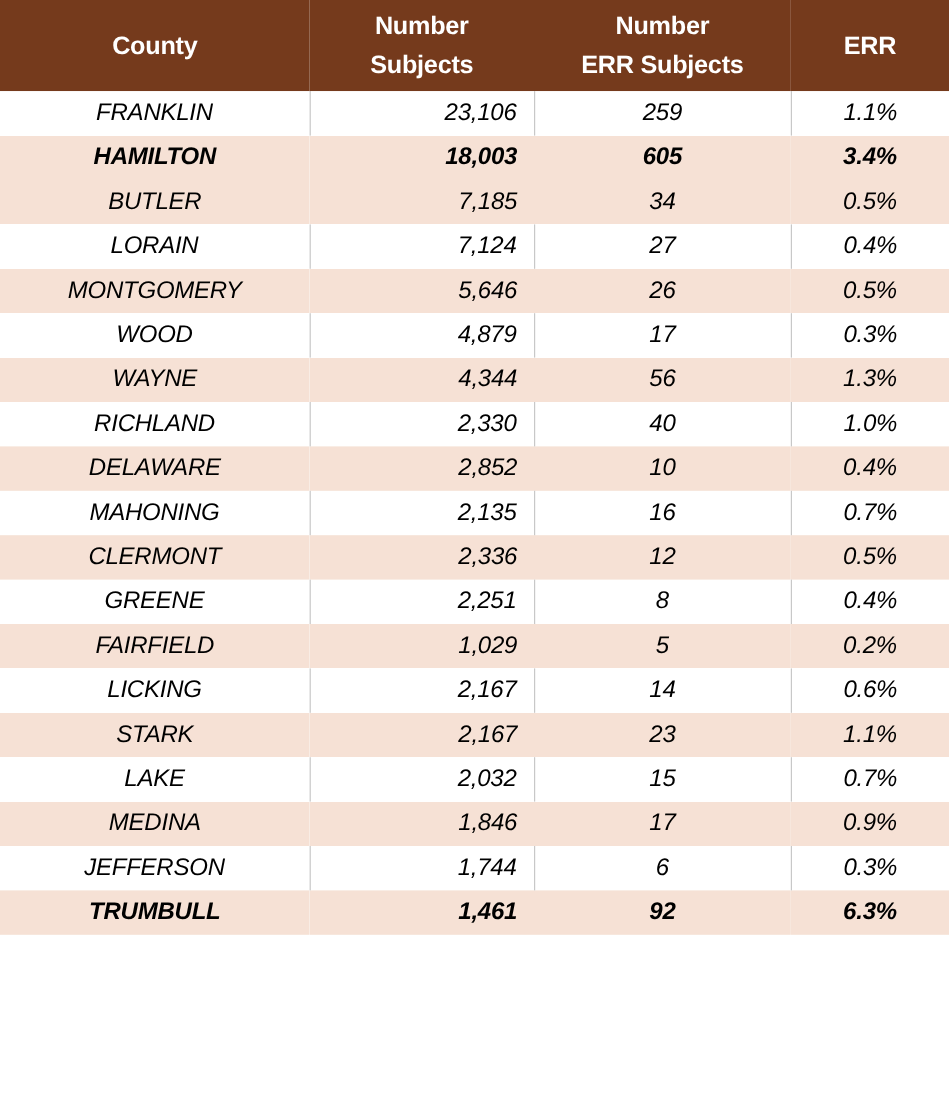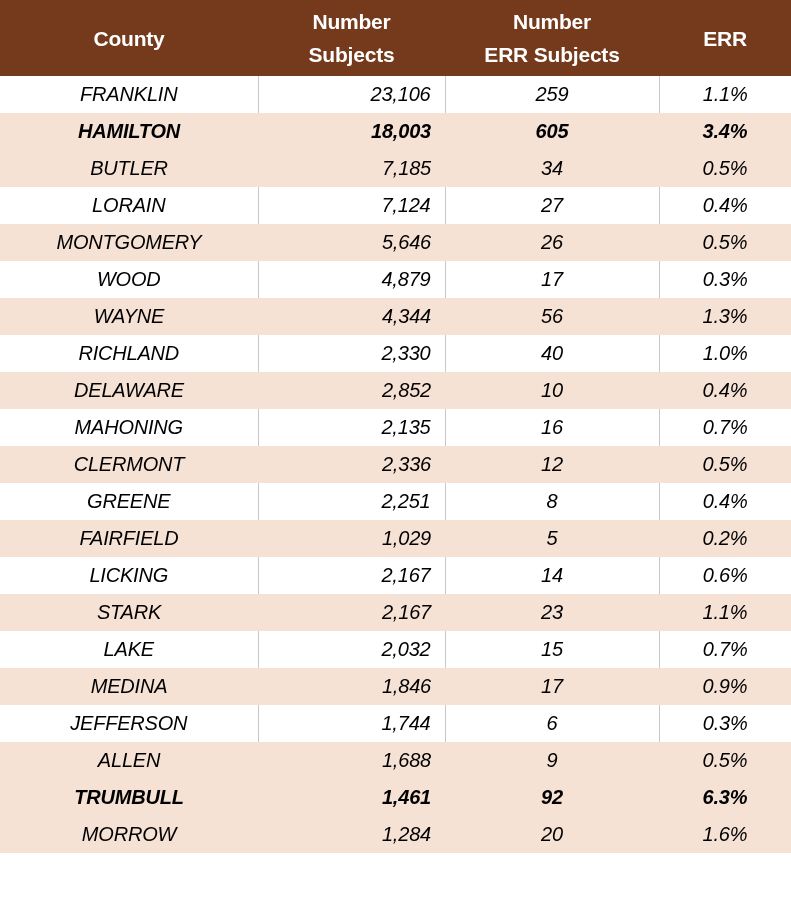--- a/index.html
+++ b/index.html
@@ -190,32 +190,20 @@
         <td class="align-right">1,846</td>
         <td class="align-center">17</td>
         <td class="align-center">0.9%</td>
       </tr>
       <tr class="plain">
         <td class="align-center">JEFFERSON</td>
         <td class="align-right">1,744</td>
         <td class="align-center">6</td>
         <td class="align-center">0.3%</td>
       </tr>
-      <tr class="stripe">
-        <td class="align-center">ALLEN</td>
-        <td class="align-right">1,688</td>
-        <td class="align-center">9</td>
-        <td class="align-center">0.5%</td>
-      </tr>
       <tr class="stripe bold">
         <td class="align-center">TRUMBULL</td>
         <td class="align-right">1,461</td>
         <td class="align-center">92</td>
         <td class="align-center">6.3%</td>
       </tr>
-      <tr class="stripe">
-        <td class="align-center">MORROW</td>
-        <td class="align-right">1,284</td>
-        <td class="align-center">20</td>
-        <td class="align-center">1.6%</td>
-      </tr>
     </tbody>
 </table>
 
 </body></html>

